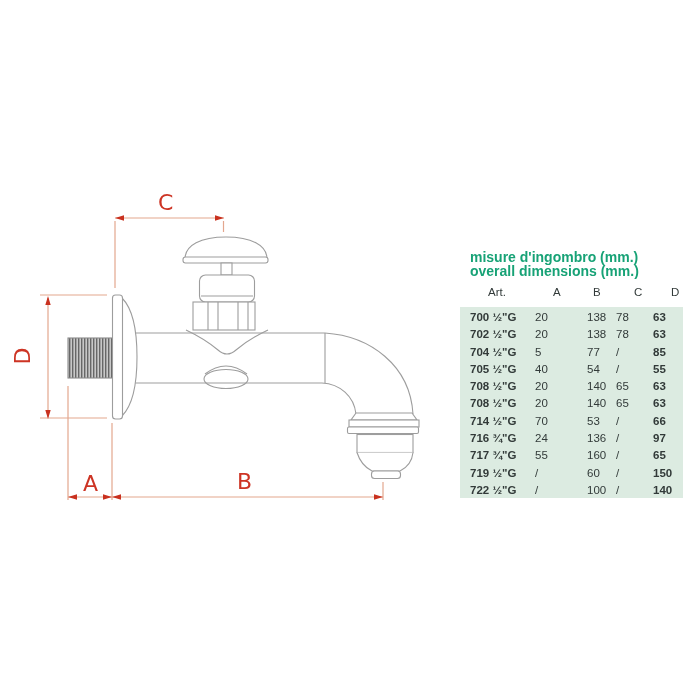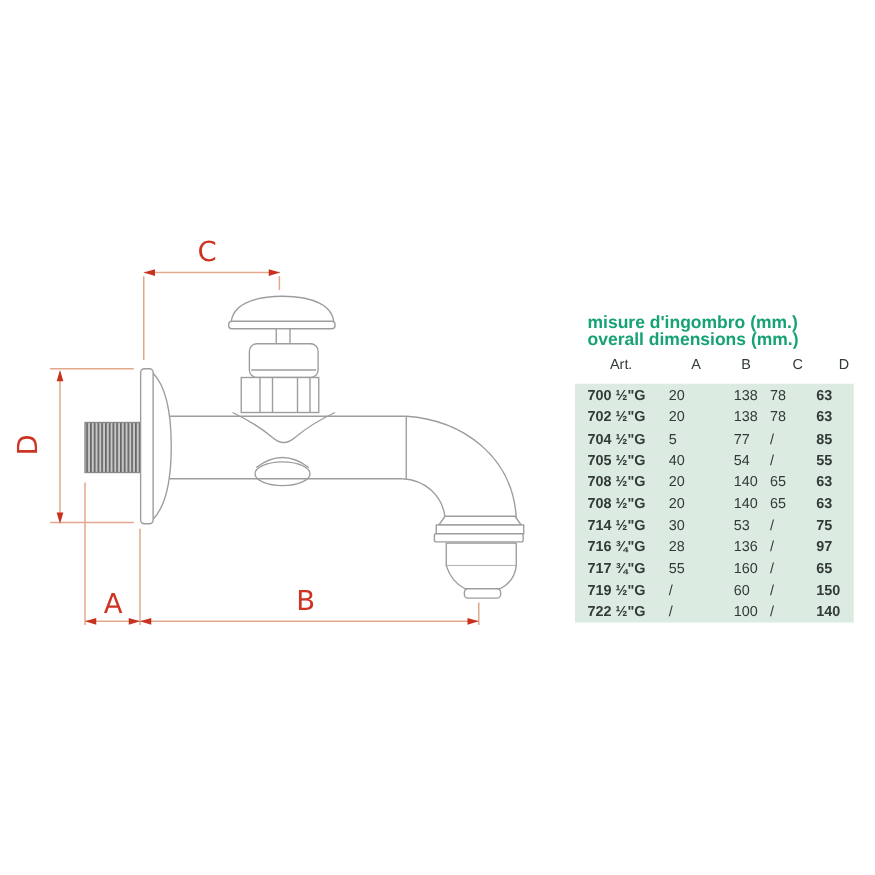--- a/index.html
+++ b/index.html
@@ -167,28 +167,28 @@
     </div>
     <div class="trow">
       <span class="cell c-art">708 ½"G</span>
       <span class="cell c-a">20</span>
       <span class="cell c-b">140</span>
       <span class="cell c-c">65</span>
       <span class="cell c-d">63</span>
     </div>
     <div class="trow">
       <span class="cell c-art">714 ½"G</span>
-      <span class="cell c-a">30</span>
+      <span class="cell c-a">70</span>
       <span class="cell c-b">53</span>
       <span class="cell c-c">/</span>
-      <span class="cell c-d">75</span>
+      <span class="cell c-d">66</span>
     </div>
     <div class="trow">
       <span class="cell c-art">716 ¾"G</span>
-      <span class="cell c-a">28</span>
+      <span class="cell c-a">24</span>
       <span class="cell c-b">136</span>
       <span class="cell c-c">/</span>
       <span class="cell c-d">97</span>
     </div>
     <div class="trow">
       <span class="cell c-art">717 ¾"G</span>
       <span class="cell c-a">55</span>
       <span class="cell c-b">160</span>
       <span class="cell c-c">/</span>
       <span class="cell c-d">65</span>

